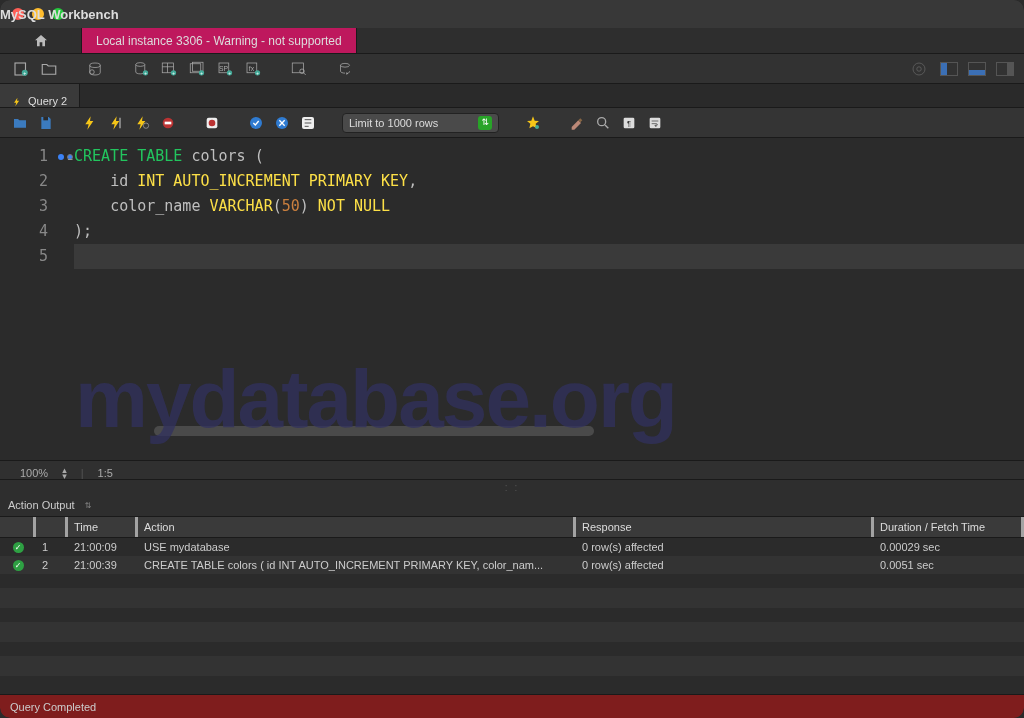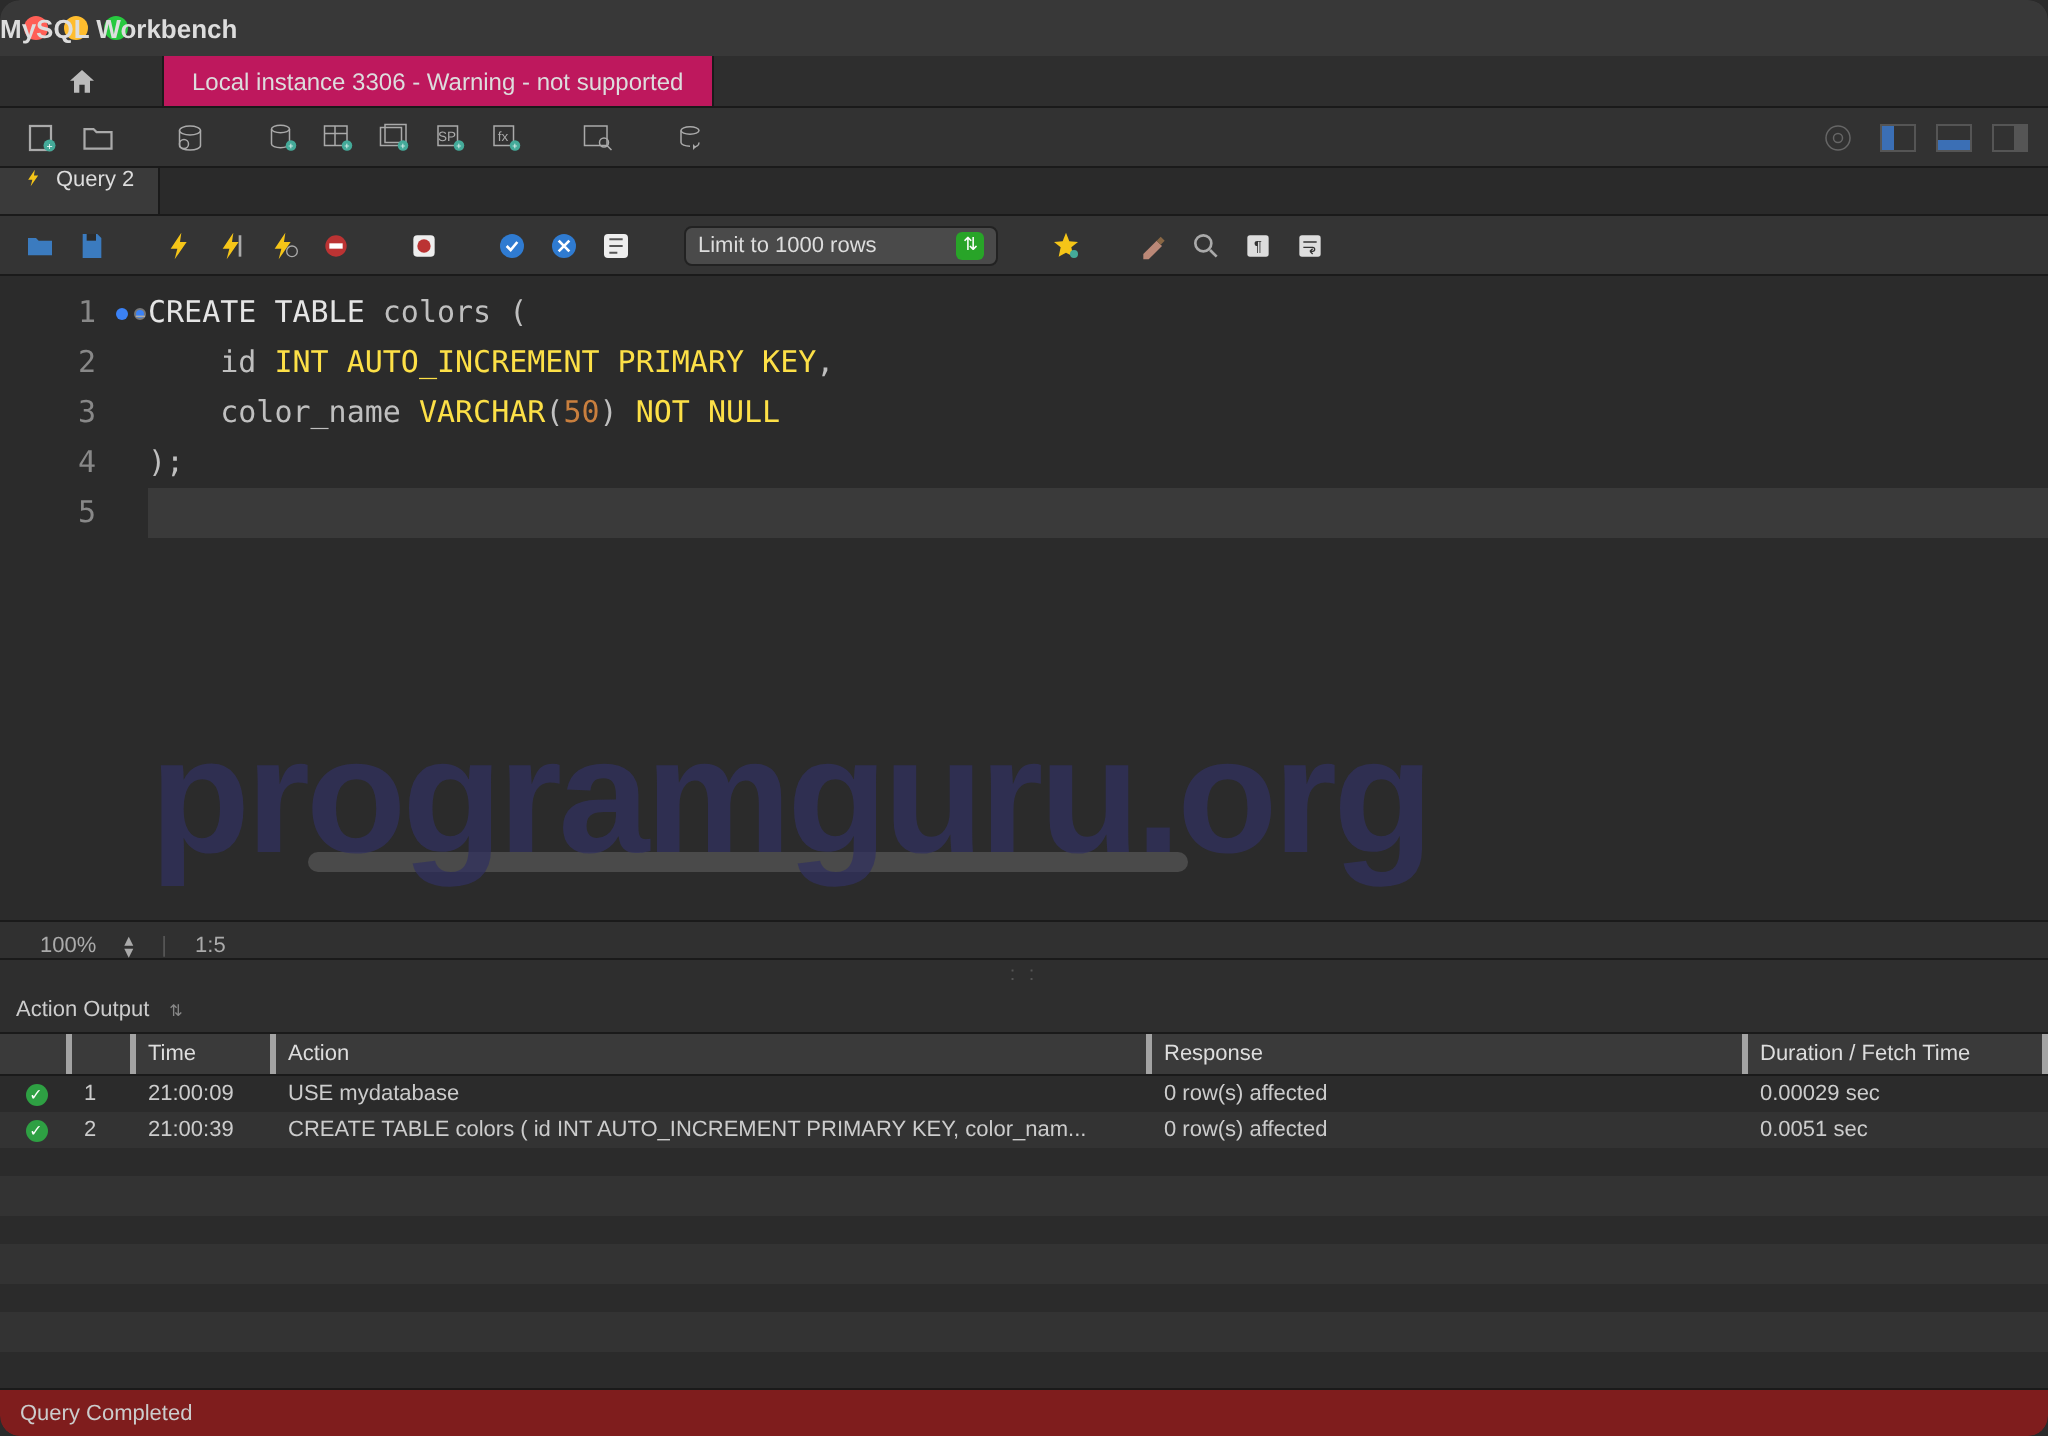--- a/index.html
+++ b/index.html
@@ -46,21 +46,21 @@
 .panel-toggle { width: 18px; height: 14px; border: 1px solid #555; display: inline-block; margin-left: 4px; position: relative; }
 .panel-toggle.left::before { content:''; position:absolute; left:0; top:0; bottom:0; width:6px; background:#3b6fb5; }
 .panel-toggle.bottom::before { content:''; position:absolute; left:0; right:0; bottom:0; height:5px; background:#3b6fb5; }
 .panel-toggle.right::before { content:''; position:absolute; right:0; top:0; bottom:0; width:6px; background:#555; }
 
 .query-tabs {
   height: 24px; background: #2a2a2a; display: flex; align-items: stretch;
   border-bottom: 1px solid #1a1a1a;
 }
 .qtab {
-  background: #3a3a3a; padding: 0 12px; display: flex; align-items: flex-start; gap: 6px;
+  background: #3a3a3a; padding: 0 12px; display: flex; align-items: flex-end; gap: 6px;
   font-size: 11px; color: #ddd; border-right: 1px solid #1a1a1a;
 }
 .qtab svg { width: 10px; height: 10px; fill: #f5c518; }
 
 .query-toolbar {
   height: 30px; background: #343434; display: flex; align-items: center;
   padding: 0 10px; gap: 6px; border-bottom: 1px solid #1a1a1a;
 }
 .qico { width: 20px; height: 20px; display:flex; align-items:center; justify-content:center; }
 .qico svg { width:16px; height:16px; }
@@ -79,21 +79,21 @@
 }
 .gutter { width: 56px; background: #2b2b2b; text-align: right; padding: 6px 8px 0 0; color: #888; }
 .gutter div { height: 25px; line-height: 25px; }
 .fold-col { width: 18px; padding-top: 6px; }
 .fold-col .dot { height:25px; display:flex; align-items:center; justify-content:center; }
 .fold-col .dot span { width:6px; height:6px; background:#3b82f6; border-radius:50%; display:block; }
 .fold-col .minus { width:11px; height:11px; border:1px solid #777; border-radius:2px; display:flex; align-items:center; justify-content:center; font-size:9px; color:#aaa; line-height:1; }
 .code { flex:1; padding: 6px 0 0 0; position: relative; }
 .code-line { height: 25px; line-height: 25px; white-space: pre; }
 .code-line.hl { background: #3a3a3a; }
-.kw { color: #e5e5e5; font-weight: 500; }
+.kw { color: #22c55e; font-weight: 500; }
 .ident { color: #bfbfbf; }
 .type { color: #fde047; }
 .num { color: #c97f3e; }
 .paren { color: #bfbfbf; }
 .watermark {
   position: absolute; left: 75px; bottom: -6px; font-size: 82px; font-weight: 700;
   color: rgba(50,50,95,0.75); letter-spacing: -2px; pointer-events: none;
   font-family: -apple-system, Arial, sans-serif;
 }
 .hscroll { position:absolute; left:80px; right:12px; bottom:4px; height:10px; background:transparent; }
@@ -384,21 +384,21 @@
   <div class="code">
     <div class="code-line"><span class="kw">CREATE</span> <span class="kw">TABLE</span> <span class="ident">colors</span> <span class="paren">(</span></div>
     <div class="code-line"><span>    </span><span class="ident">id</span> <span class="type">INT AUTO_INCREMENT PRIMARY KEY</span><span class="paren">,</span></div>
     <div class="code-line"><span>    </span><span class="ident">color_name</span> <span class="type">VARCHAR</span><span class="paren">(</span><span class="num">50</span><span class="paren">)</span> <span class="type">NOT NULL</span></div>
     <div class="code-line"><span class="paren">);</span></div>
     <div class="code-line hl"></div>
     <div class="hscroll">
         <div class="thumb"></div>
       </div>
   </div>
-  <div class="watermark">programguru.org</div>
+  <div class="watermark">mydatabase.org</div>
 </div>
 
 <div class="editor-status">
   <span>100%</span>
   <span class="stepper2">
       <span>▴</span>
       <span>▾</span>
     </span>
   <span style="color:#555">|</span>
   <span>1:5</span>

